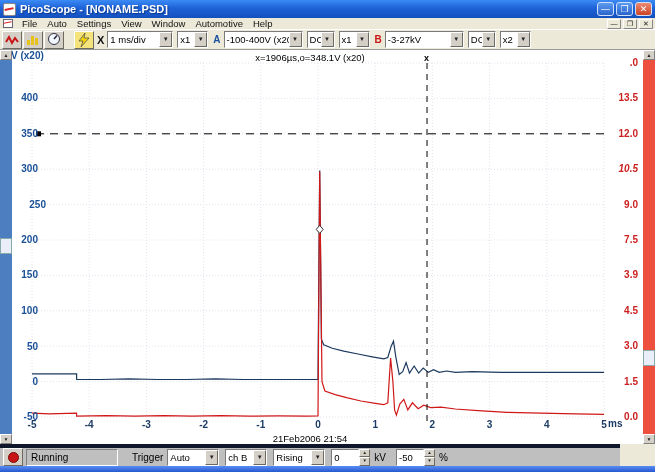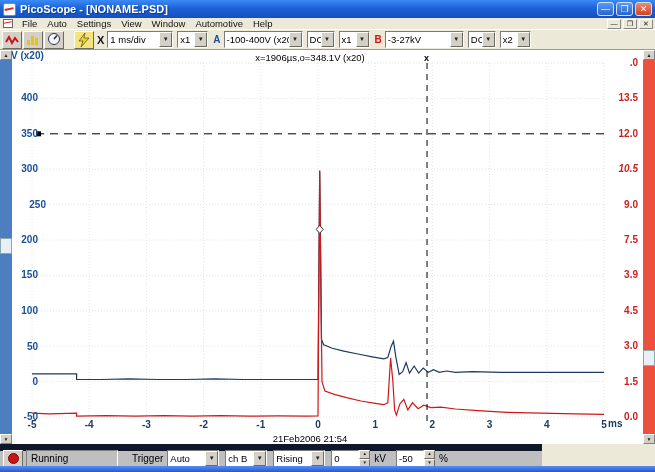--- a/index.html
+++ b/index.html
@@ -66,22 +66,22 @@
   .vscroll.left { left:0; } .vscroll.right { left:643px; }
   .vs-btn { position:absolute; left:0; width:12px; height:10px; background:#d4d0c8; border:1px solid;
     border-color:#fff #808080 #808080 #fff; font-size:5px; line-height:8px; text-align:center; color:#222; }
   .vs-track { position:absolute; left:0; width:12px; top:10px; height:374px; }
   .vscroll.left .vs-track { background:#4d7ec0; }
   .vscroll.right .vs-track { background:#ee5040; }
   .vs-thumb { position:absolute; left:0; width:12px; height:16px; background:#e9eef8;
     border:1px solid #8aa; }
 
   
-  .statusbar { position:absolute; left:0; top:444px; width:542px; height:22px; background:#bfbfbf;
-    border-top:7px solid #0f172a; display:flex; align-items:center; padding-left:3px; font-size:10px; }
+  .statusbar { position:absolute; left:0; top:444px; width:620px; height:22px; background:#bfbfbf;
+    border-top:4px solid #0f172a; display:flex; align-items:center; padding-left:3px; font-size:10px; }
   .stopbtn { width:20px; height:18px; background:#d4d0c8; border:1px solid;
     border-color:#fff #6d6a60 #6d6a60 #fff; display:flex; align-items:center; justify-content:center; }
   .stop-ico { width:11px; height:11px; border-radius:50%; background:#c81414; border:1px solid #7a0a0a; }
   .run-panel { width:92px; height:17px; margin-left:3px; padding:2px 4px; border:1px solid;
     border-color:#808080 #fff #fff #808080; color:#000; }
   .sb-label { margin:0 4px 0 14px; color:#000; }
   .sb-combo { height:17px; background:#fff; border:1px solid; border-color:#7b7b7b #fff #fff #7b7b7b;
     display:flex; align-items:center; margin-right:6px; }
   .spin { height:17px; display:flex; margin-right:2px; }
   .spin-val { width:28px; background:#fff; border:1px solid; border-color:#7b7b7b #fff #fff #7b7b7b;

